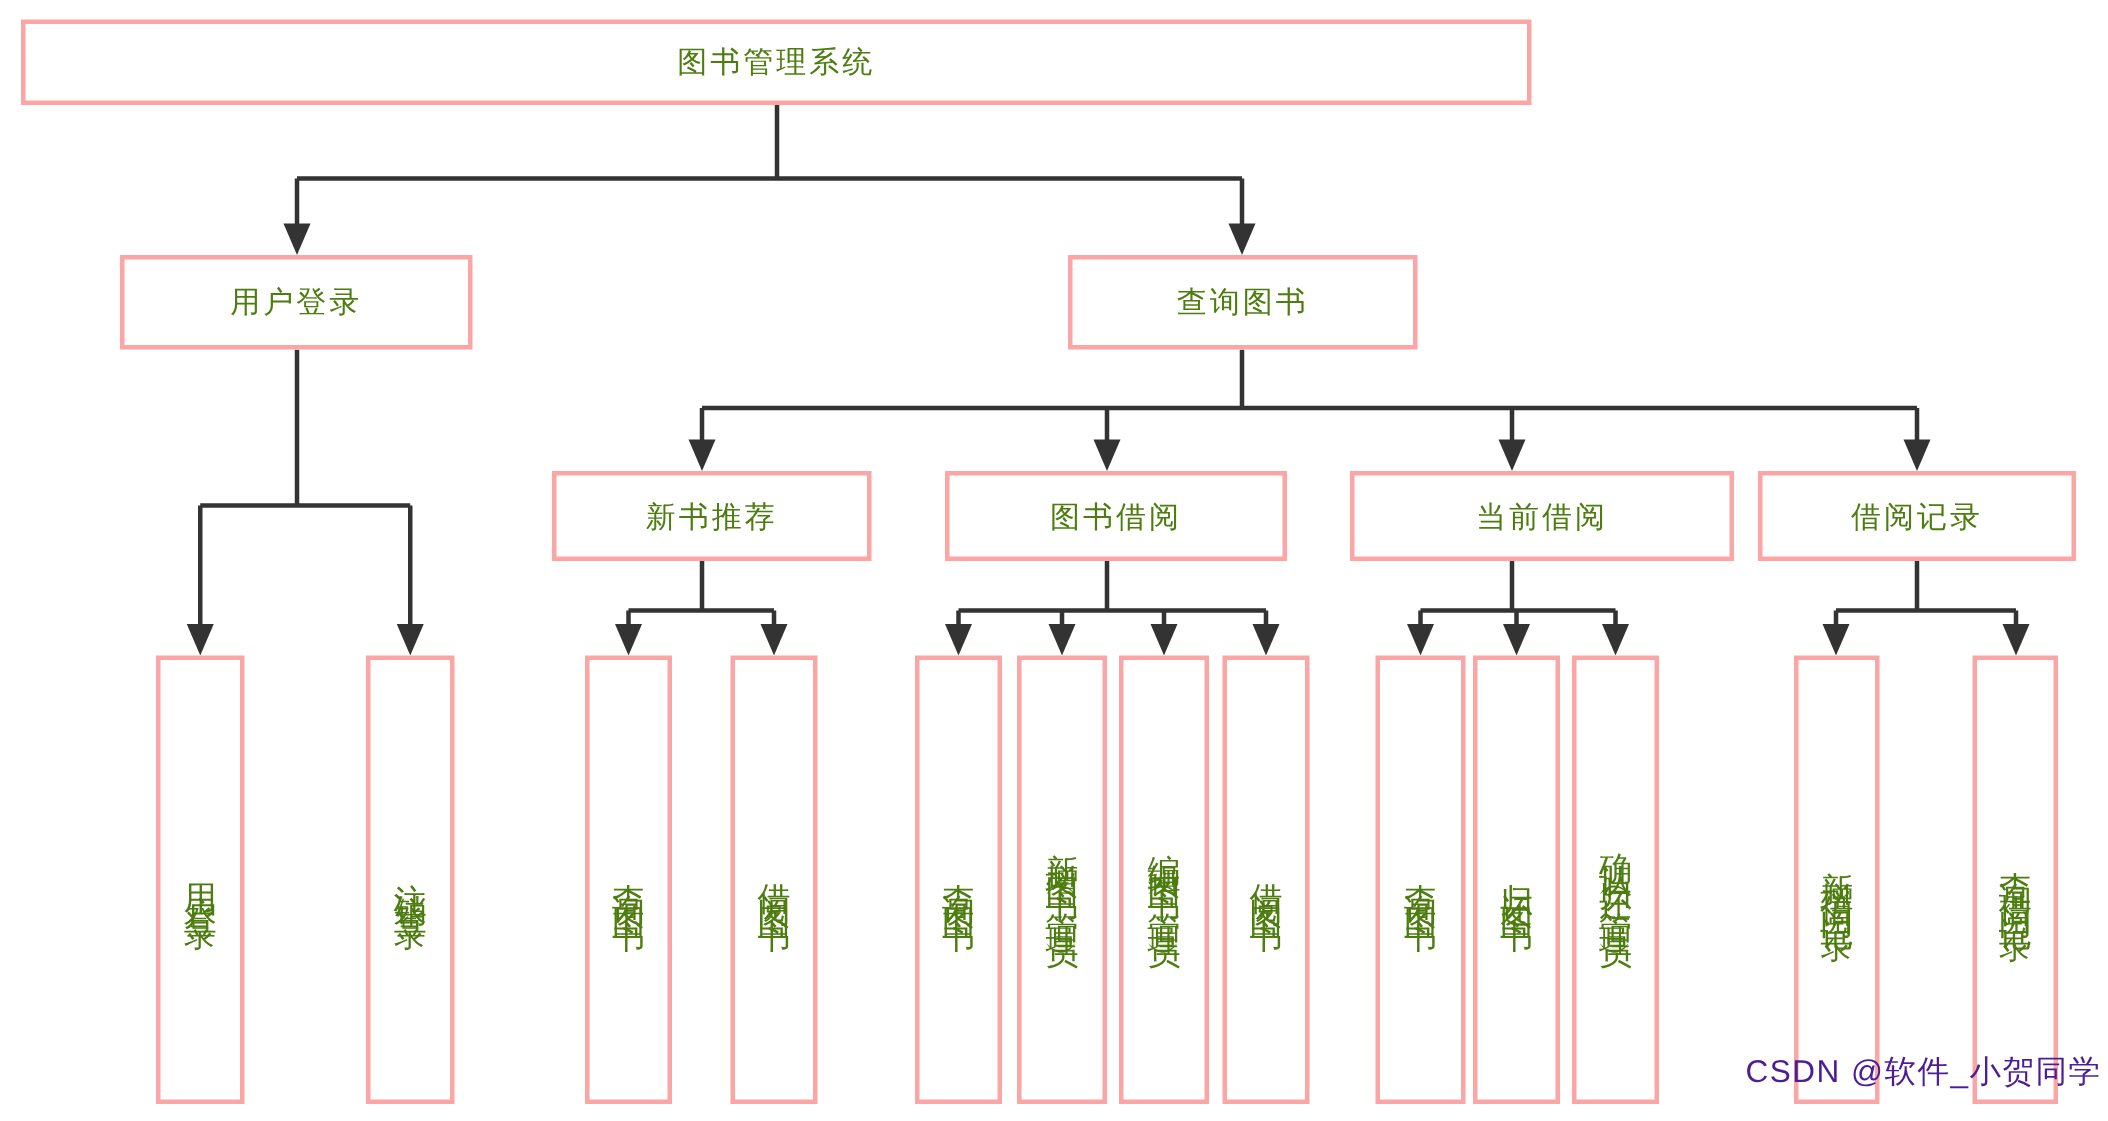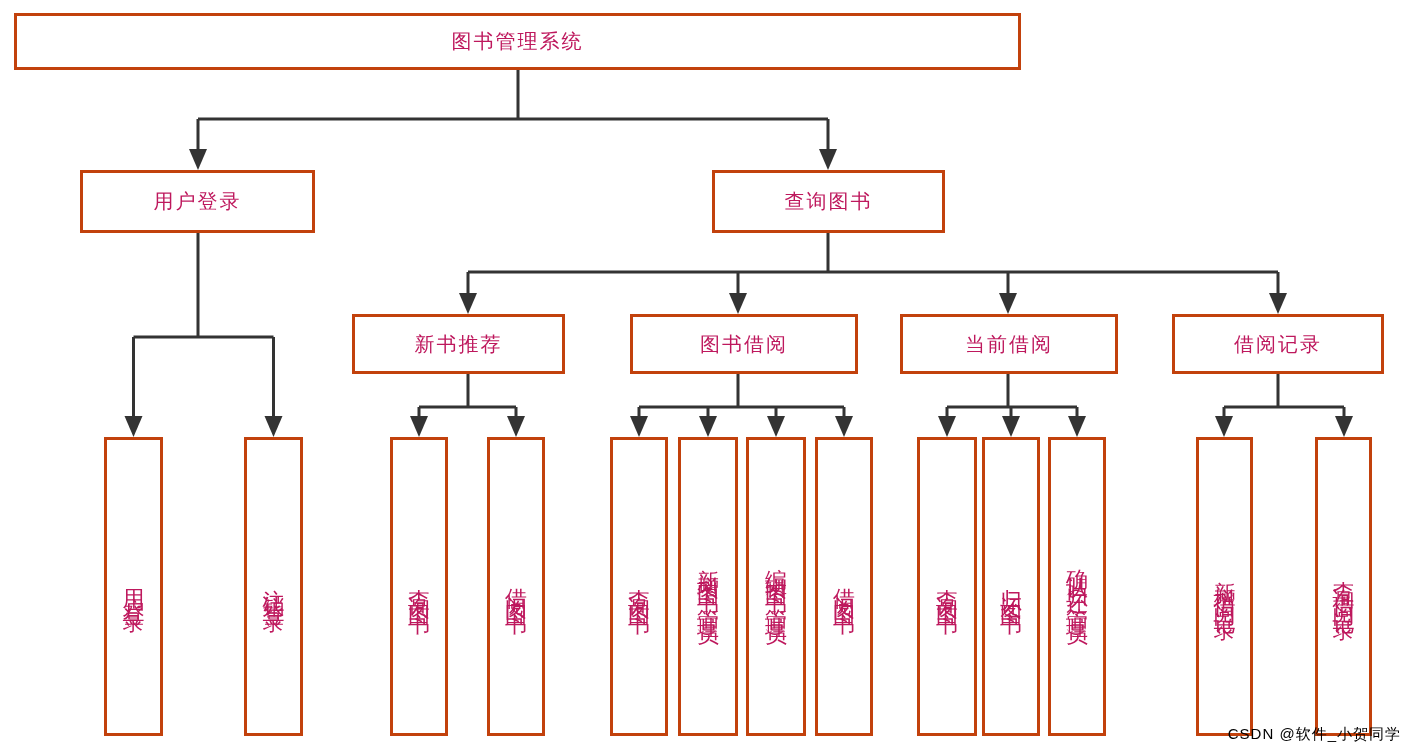--- a/index.html
+++ b/index.html
@@ -12,46 +12,46 @@
     font-family: "Liberation Sans", "DejaVu Sans", sans-serif;
   }
   .wires {
     position: absolute;
     left: 0; top: 0;
     width: 1405px; height: 747px;
   }
   .node {
     position: absolute;
     box-sizing: border-box;
-    border: 3px solid #c2410c;
+    border: 3px solid #fca5a5;
     background: #ffffff;
     display: flex;
     align-items: center;
     justify-content: center;
-    color: #be185d;
+    color: #4d7c0f;
     font-size: 20px;
     letter-spacing: 2px;
     text-align: center;
     white-space: nowrap;
   }
   .vnode {
     writing-mode: vertical-rl;
     text-orientation: mixed;
     font-size: 22px;
     letter-spacing: 8px;
     line-height: 1;
     white-space: normal;
     overflow: hidden;
   }
   .watermark {
     position: absolute;
     right: 4px;
-    bottom: 3px;
-    font-size: 15px;
-    color: #000000;
+    bottom: 19px;
+    font-size: 21px;
+    color: #4c1d95;
     letter-spacing: 1px;
     z-index: 10;
   }
 </style>
 </head>
 <body>
 
 <div id="canvas">
 
   <svg class="wires" viewBox="0 0 1405 747" xmlns="http://www.w3.org/2000/svg">
@@ -95,23 +95,23 @@
       <polygon points="1215,416 1233,416 1224,437" fill="#333333" stroke="none"></polygon>
       <polygon points="1335,416 1353,416 1344,437" fill="#333333" stroke="none"></polygon>
     </g>
   </svg>
 
   <div class="node" style="left:14px; top:13px; width:1007px; height:57px;">图书管理系统</div>
 
   <div class="node" style="left:80px; top:170px; width:235px; height:63px;">用户登录</div>
   <div class="node" style="left:712px; top:170px; width:233px; height:63px;">查询图书</div>
 
-  <div class="node" style="left:352px; top:314px; width:213px; height:60px;">新书推荐</div>
+  <div class="node" style="left:368px; top:314px; width:213px; height:60px;">新书推荐</div>
   <div class="node" style="left:630px; top:314px; width:228px; height:60px;">图书借阅</div>
-  <div class="node" style="left:900px; top:314px; width:218px; height:60px;">当前借阅</div>
+  <div class="node" style="left:900px; top:314px; width:256px; height:60px;">当前借阅</div>
   <div class="node" style="left:1172px; top:314px; width:212px; height:60px;">借阅记录</div>
 
   <div class="node vnode" style="left:104px; top:437px; width:59px; height:299px;">用户登录</div>
   <div class="node vnode" style="left:244px; top:437px; width:59px; height:299px;">注销登录</div>
 
   <div class="node vnode" style="left:390px; top:437px; width:58px; height:299px;">查询图书</div>
   <div class="node vnode" style="left:487px; top:437px; width:58px; height:299px;">借阅图书</div>
 
   <div class="node vnode" style="left:610px; top:437px; width:58px; height:299px;">查询图书</div>
   <div class="node vnode" style="left:678px; top:437px; width:60px; height:299px;">新增图书（管理员）</div>

